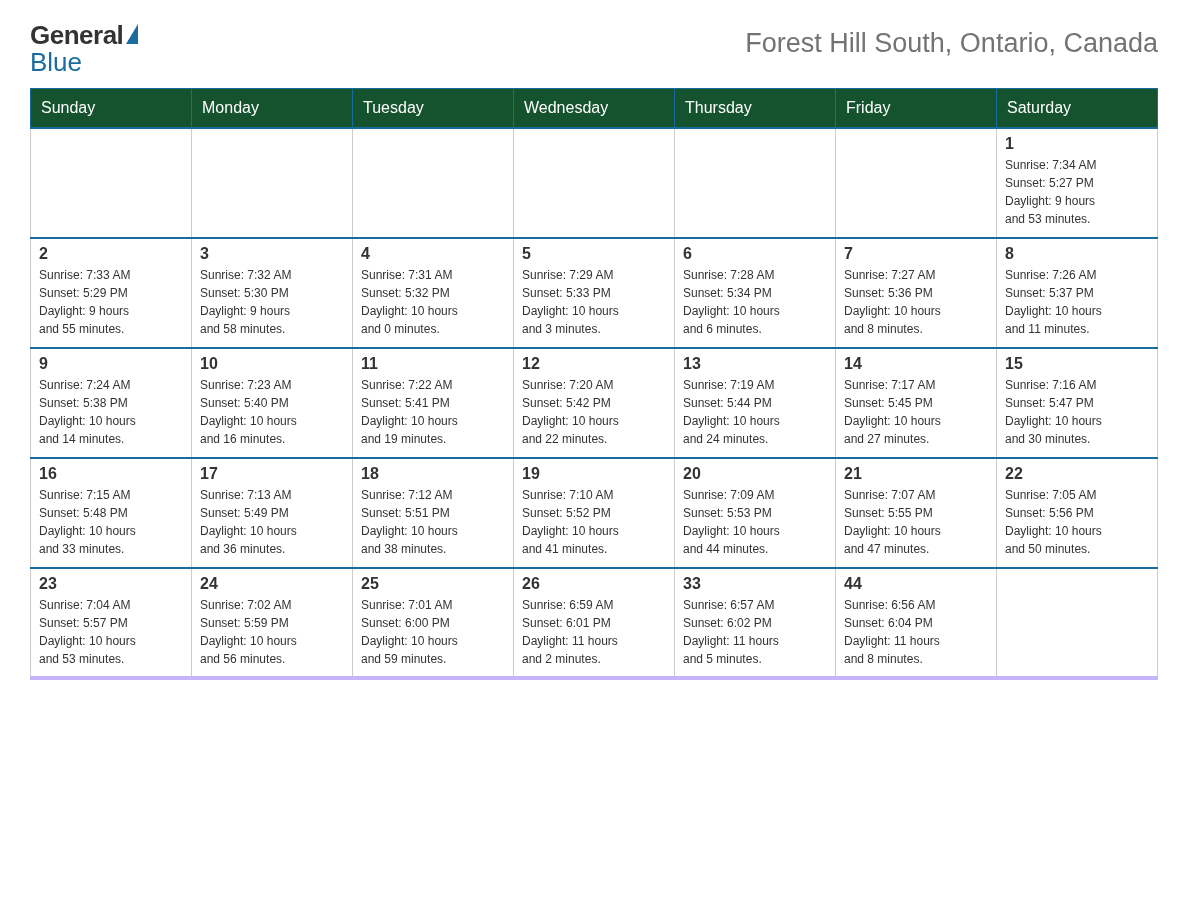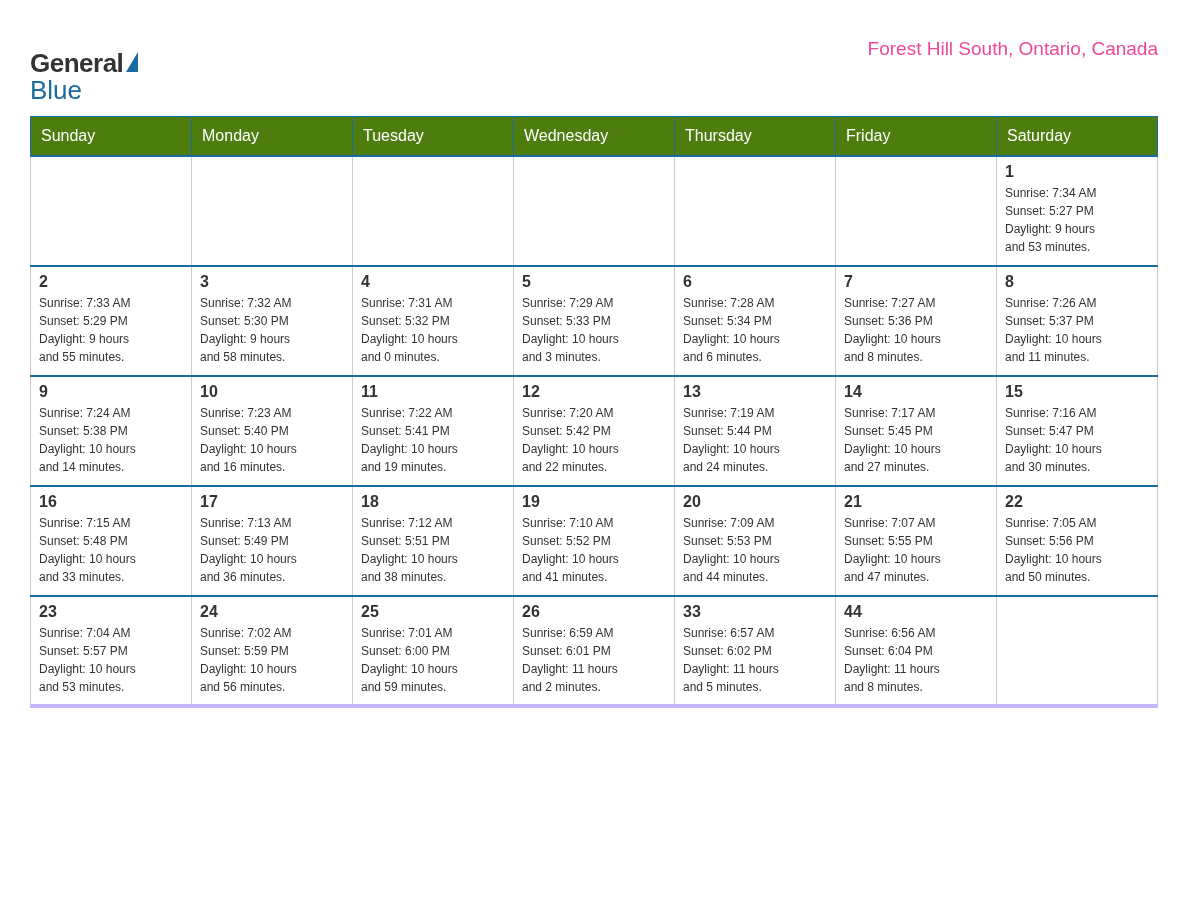--- a/index.html
+++ b/index.html
@@ -14,21 +14,20 @@
     .header {
       display: flex;
       justify-content: space-between;
       align-items: flex-start;
       margin-bottom: 10px;
     }
     .logo {
       display: flex;
       flex-direction: column;
       align-items: flex-start;
-      margin-top: 28px;
     }
     .logo-top {
       display: flex;
       align-items: center;
     }
     .logo-text-general {
       font-size: 26px;
       font-weight: bold;
       color: #333;
       letter-spacing: -0.5px;
@@ -51,31 +50,31 @@
     .title-block {
       text-align: right;
     }
     .month-title {
       font-size: 52px;
       font-weight: bold;
       color: #333;
       line-height: 1.1;
     }
     .location-title {
-      font-size: 19px;
-      color: #ec4899;
-      margin-top: 18px;
+      font-size: 27px;
+      color: #737373;
+      margin-top: 8px;
     }
     .calendar {
       width: 100%;
       border-collapse: collapse;
       margin-top: 8px;
     }
     .calendar th {
-      background-color: #4d7c0f;
+      background-color: #14532d;
       color: #fff;
       font-size: 16px;
       font-weight: normal;
       padding: 10px 10px;
       text-align: left;
       border: 1px solid #1a6ba0;
     }
     .calendar td {
       vertical-align: top;
       border: 1px solid #ccc;

